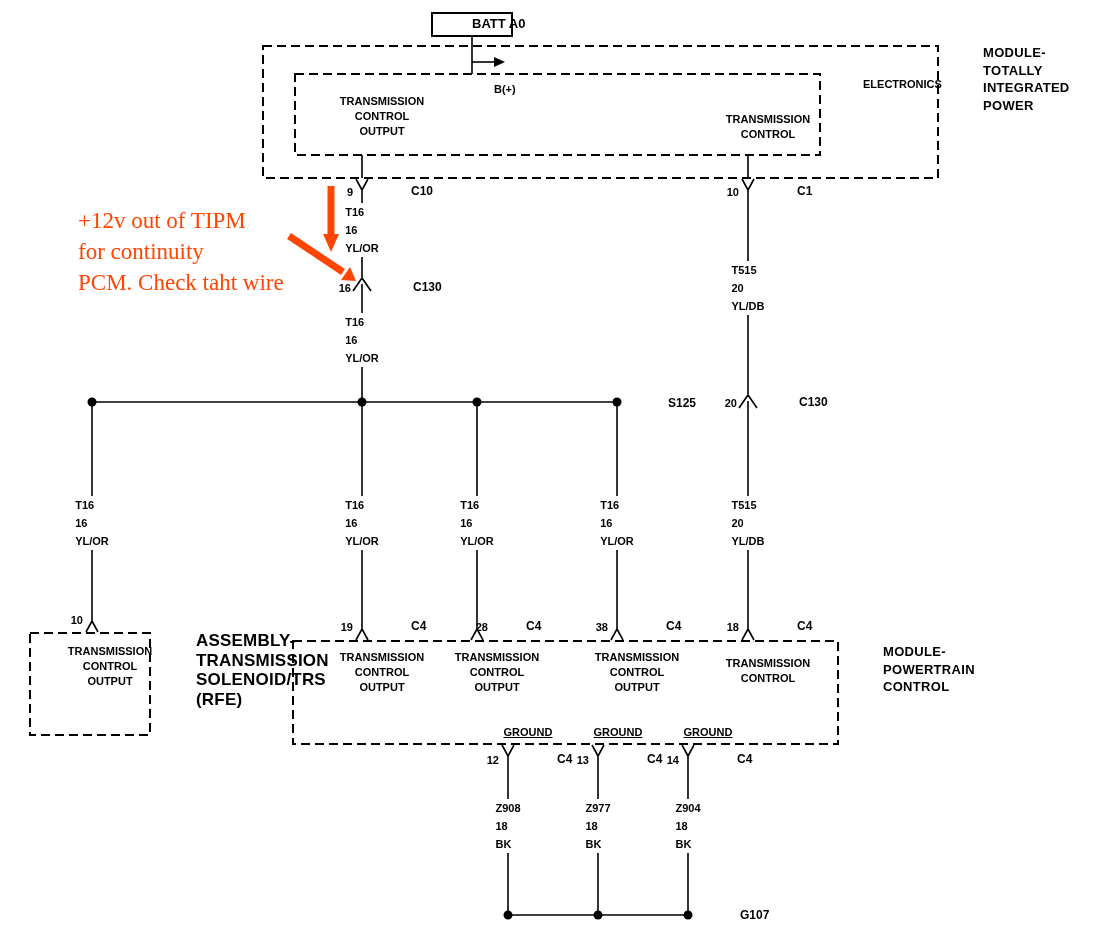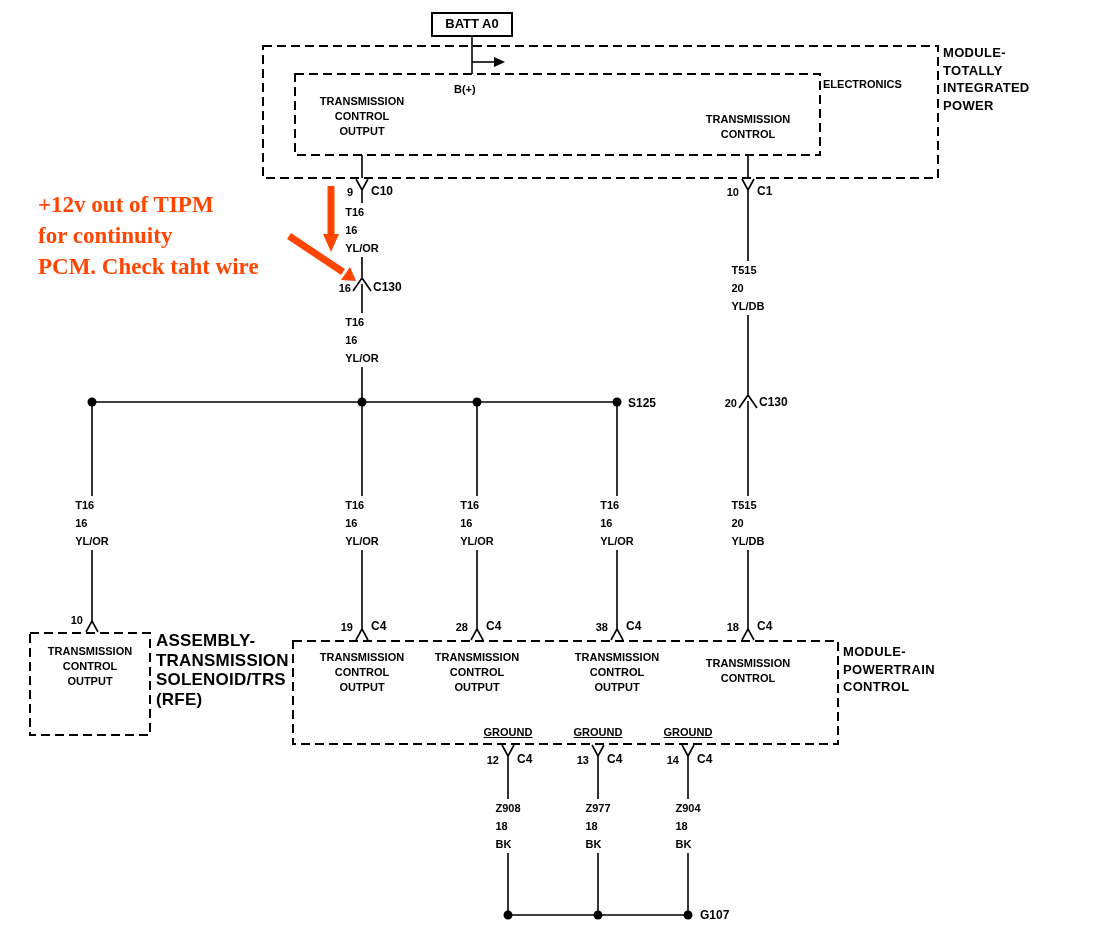--- a/index.html
+++ b/index.html
@@ -1,30 +1,30 @@
 <!DOCTYPE html>
 <html style="--annotation-color: #ff4500;"><head>
 <meta charset="utf-8">
 <style>
   * { margin:0; padding:0; box-sizing:border-box; }
   html,body { background:#fff; }
   .canvas { position:relative; width:1107px; height:944px; background:#fff;
             font-family:"Liberation Sans", sans-serif; color:#000; overflow:hidden; }
   svg.wiring { position:absolute; left:0; top:0; }
-  .lbl { position:absolute; font-weight:bold; font-size:11px; line-height:18px; white-space:nowrap; }
+  .lbl { position:absolute; font-weight:bold; font-size:11px; line-height:18px; white-space:nowrap;padding-left:40px; }
   .big { font-size:13px; }
   .modlbl { font-size:13px; line-height:17.5px; letter-spacing:.3px; }
   .asmlbl { font-size:17px; line-height:19.5px; letter-spacing:.2px; }
   .stack { transform:translateX(-50%); text-align:center; line-height:15px; }
   .wstack { transform:translateX(-50%); line-height:18px; background:#fff; padding:0 2px; }
   .pin { transform:translateX(-100%); }
   .cname { font-size:12px; }
   .cx { transform:translateX(-50%);text-decoration:underline; }
   .note { font-family:"Liberation Serif", serif; font-size:23px; line-height:31px;
-          font-weight:bold; color:var(--annotation-color,#ff4500); }
+          font-weight:normal; color:var(--annotation-color,#ff4500);margin-top:16px; }
   .w { stroke:#000; stroke-width:1.6; fill:none; }
   .solidbox { stroke:#000; stroke-width:2; fill:#fff; }
   .dashbox { stroke:#000; stroke-width:2; fill:none; stroke-dasharray:9 5; }
   .dot { fill:#000; stroke:none; }
   .redline { stroke:var(--annotation-color,#ff4500); stroke-width:7; fill:none; }
   .redfill { fill:var(--annotation-color,#ff4500); stroke:none; }
 </style>
 </head>
 <body>
 
@@ -145,21 +145,21 @@
   <div class="lbl pin" style="left:737px;top:394px">20</div>
   <div class="lbl cname" style="left:759px;top:393px">C130</div>
 
   <div class="lbl cname" style="left:628px;top:394px">S125</div>
 
   <div class="lbl pin" style="left:83px;top:611px">10</div>
 
   <div class="lbl pin" style="left:353px;top:618px">19</div>
   <div class="lbl cname" style="left:371px;top:617px">C4</div>
 
-  <div class="lbl pin" style="left:468px;top:618px">28</div>
+  <div class="lbl pin" style="left:488px;top:618px">28</div>
   <div class="lbl cname" style="left:486px;top:617px">C4</div>
 
   <div class="lbl pin" style="left:608px;top:618px">38</div>
   <div class="lbl cname" style="left:626px;top:617px">C4</div>
 
   <div class="lbl pin" style="left:739px;top:618px">18</div>
   <div class="lbl cname" style="left:757px;top:617px">C4</div>
 
   <div class="lbl pin" style="left:499px;top:751px">12</div>
   <div class="lbl cname" style="left:517px;top:750px">C4</div>

